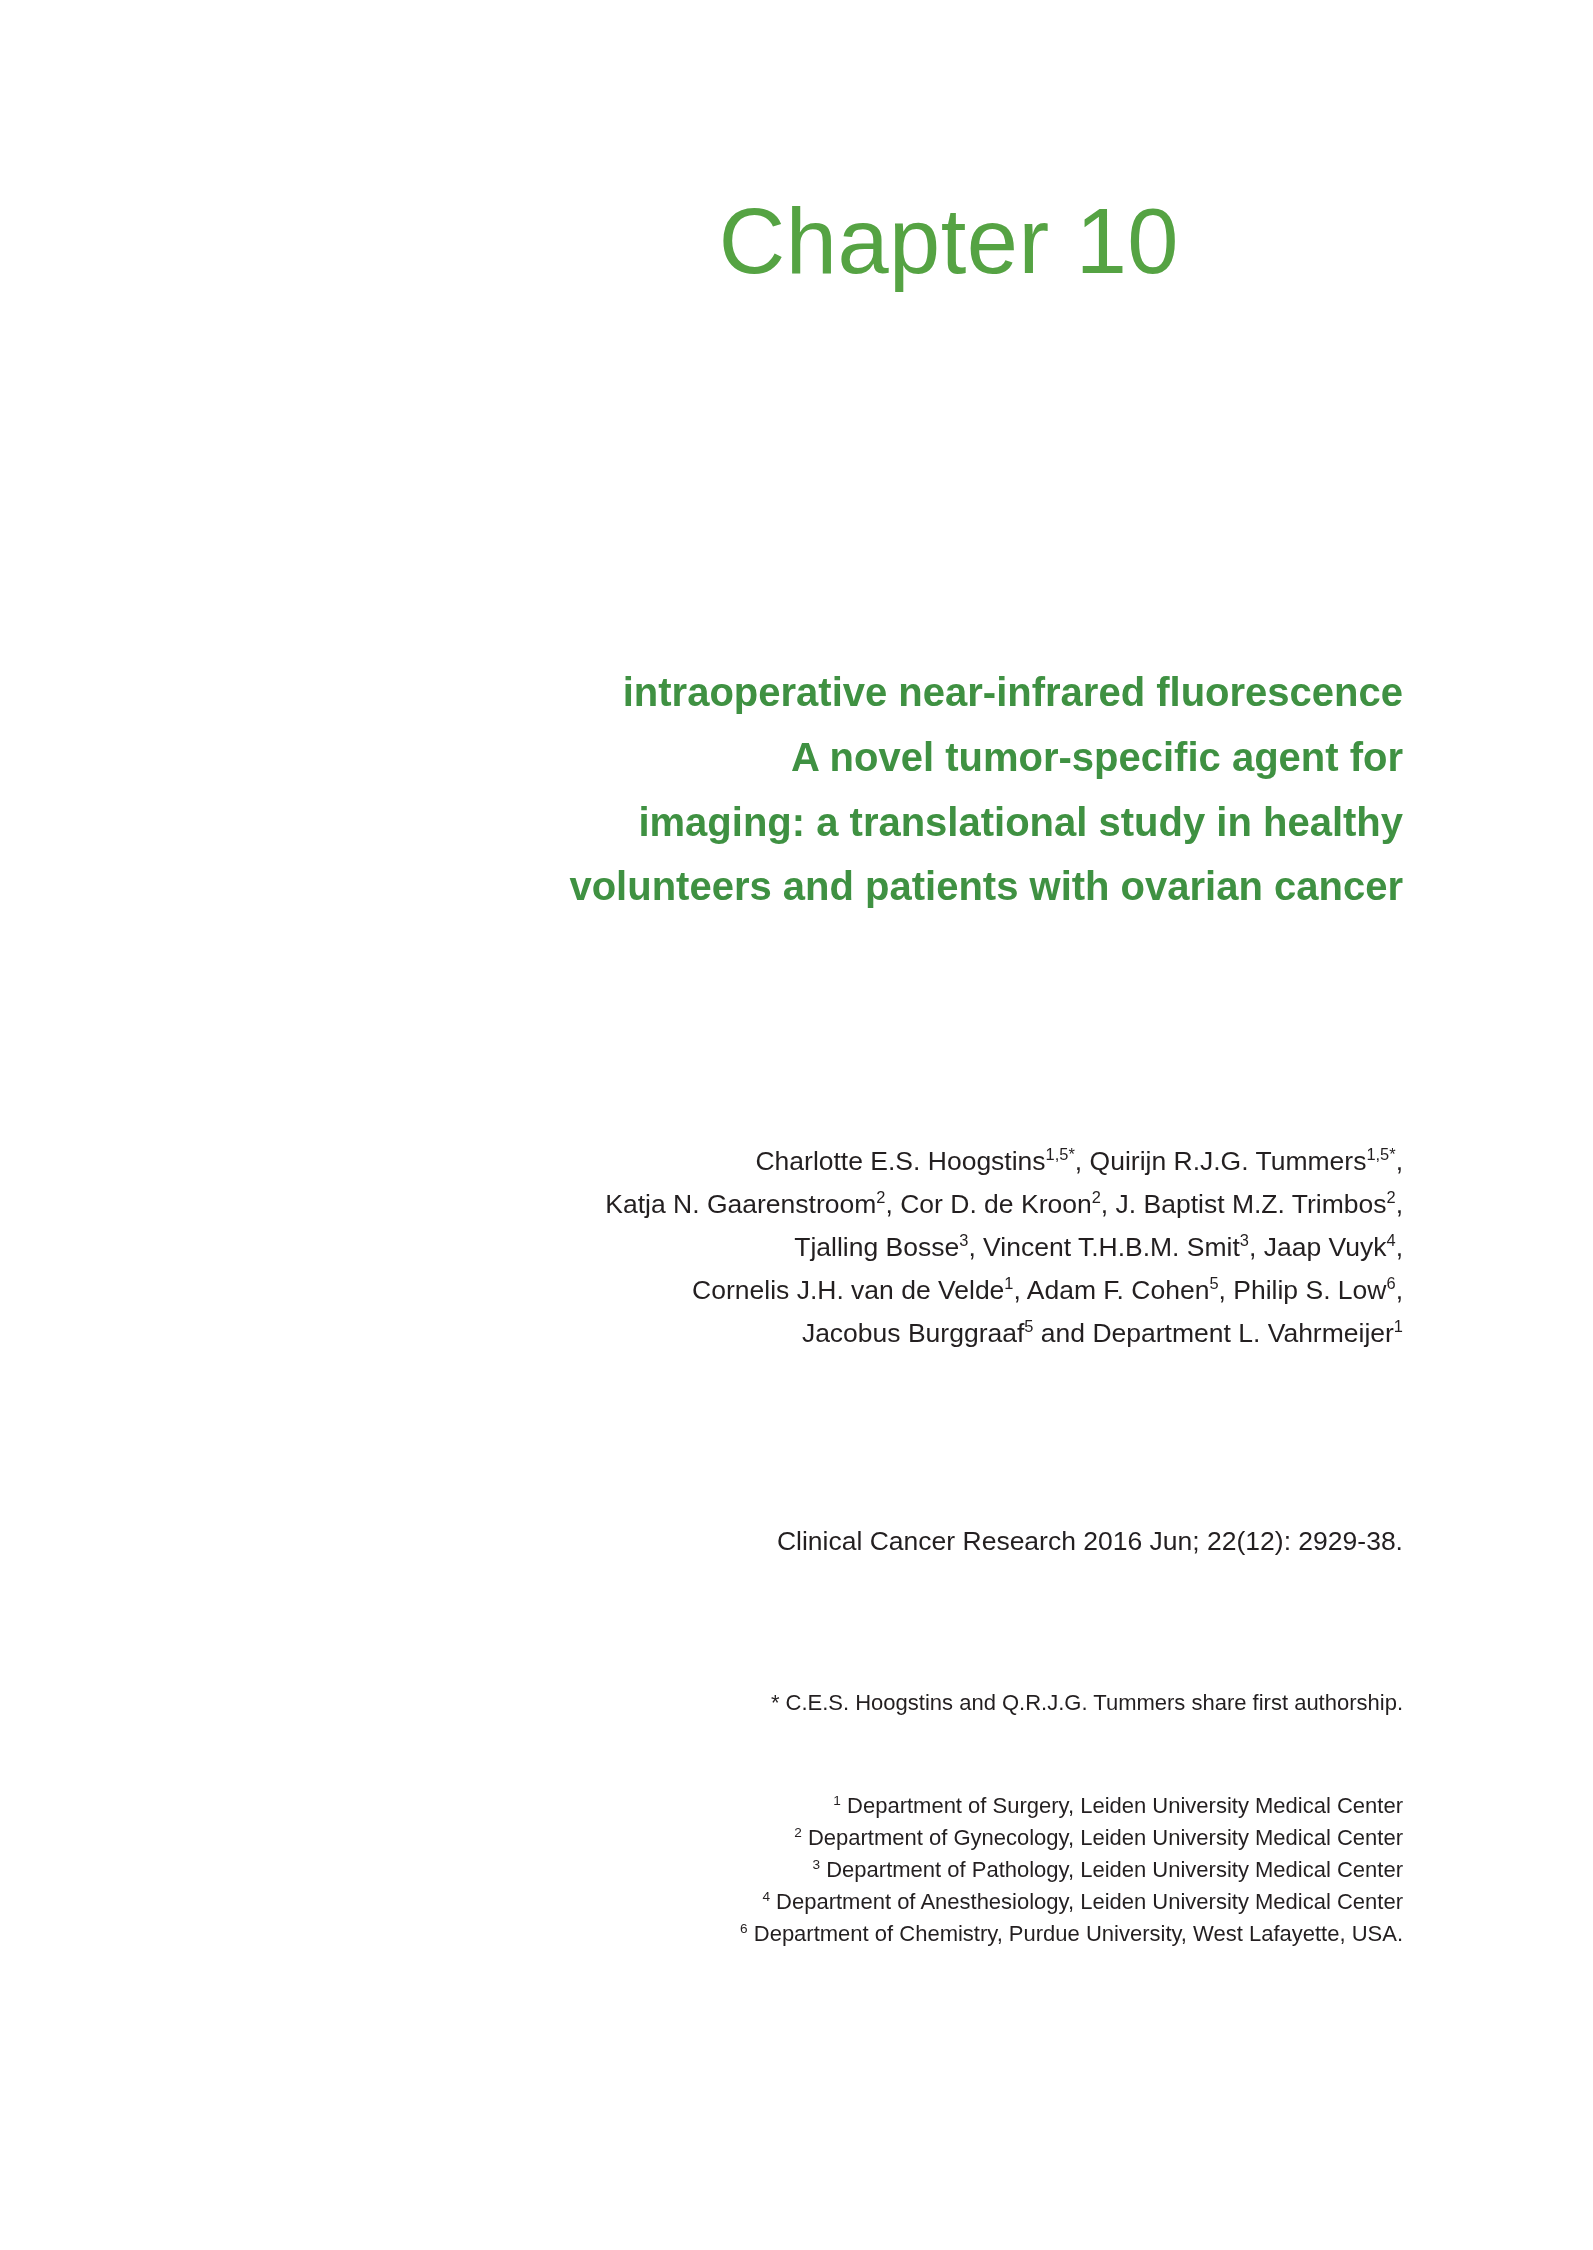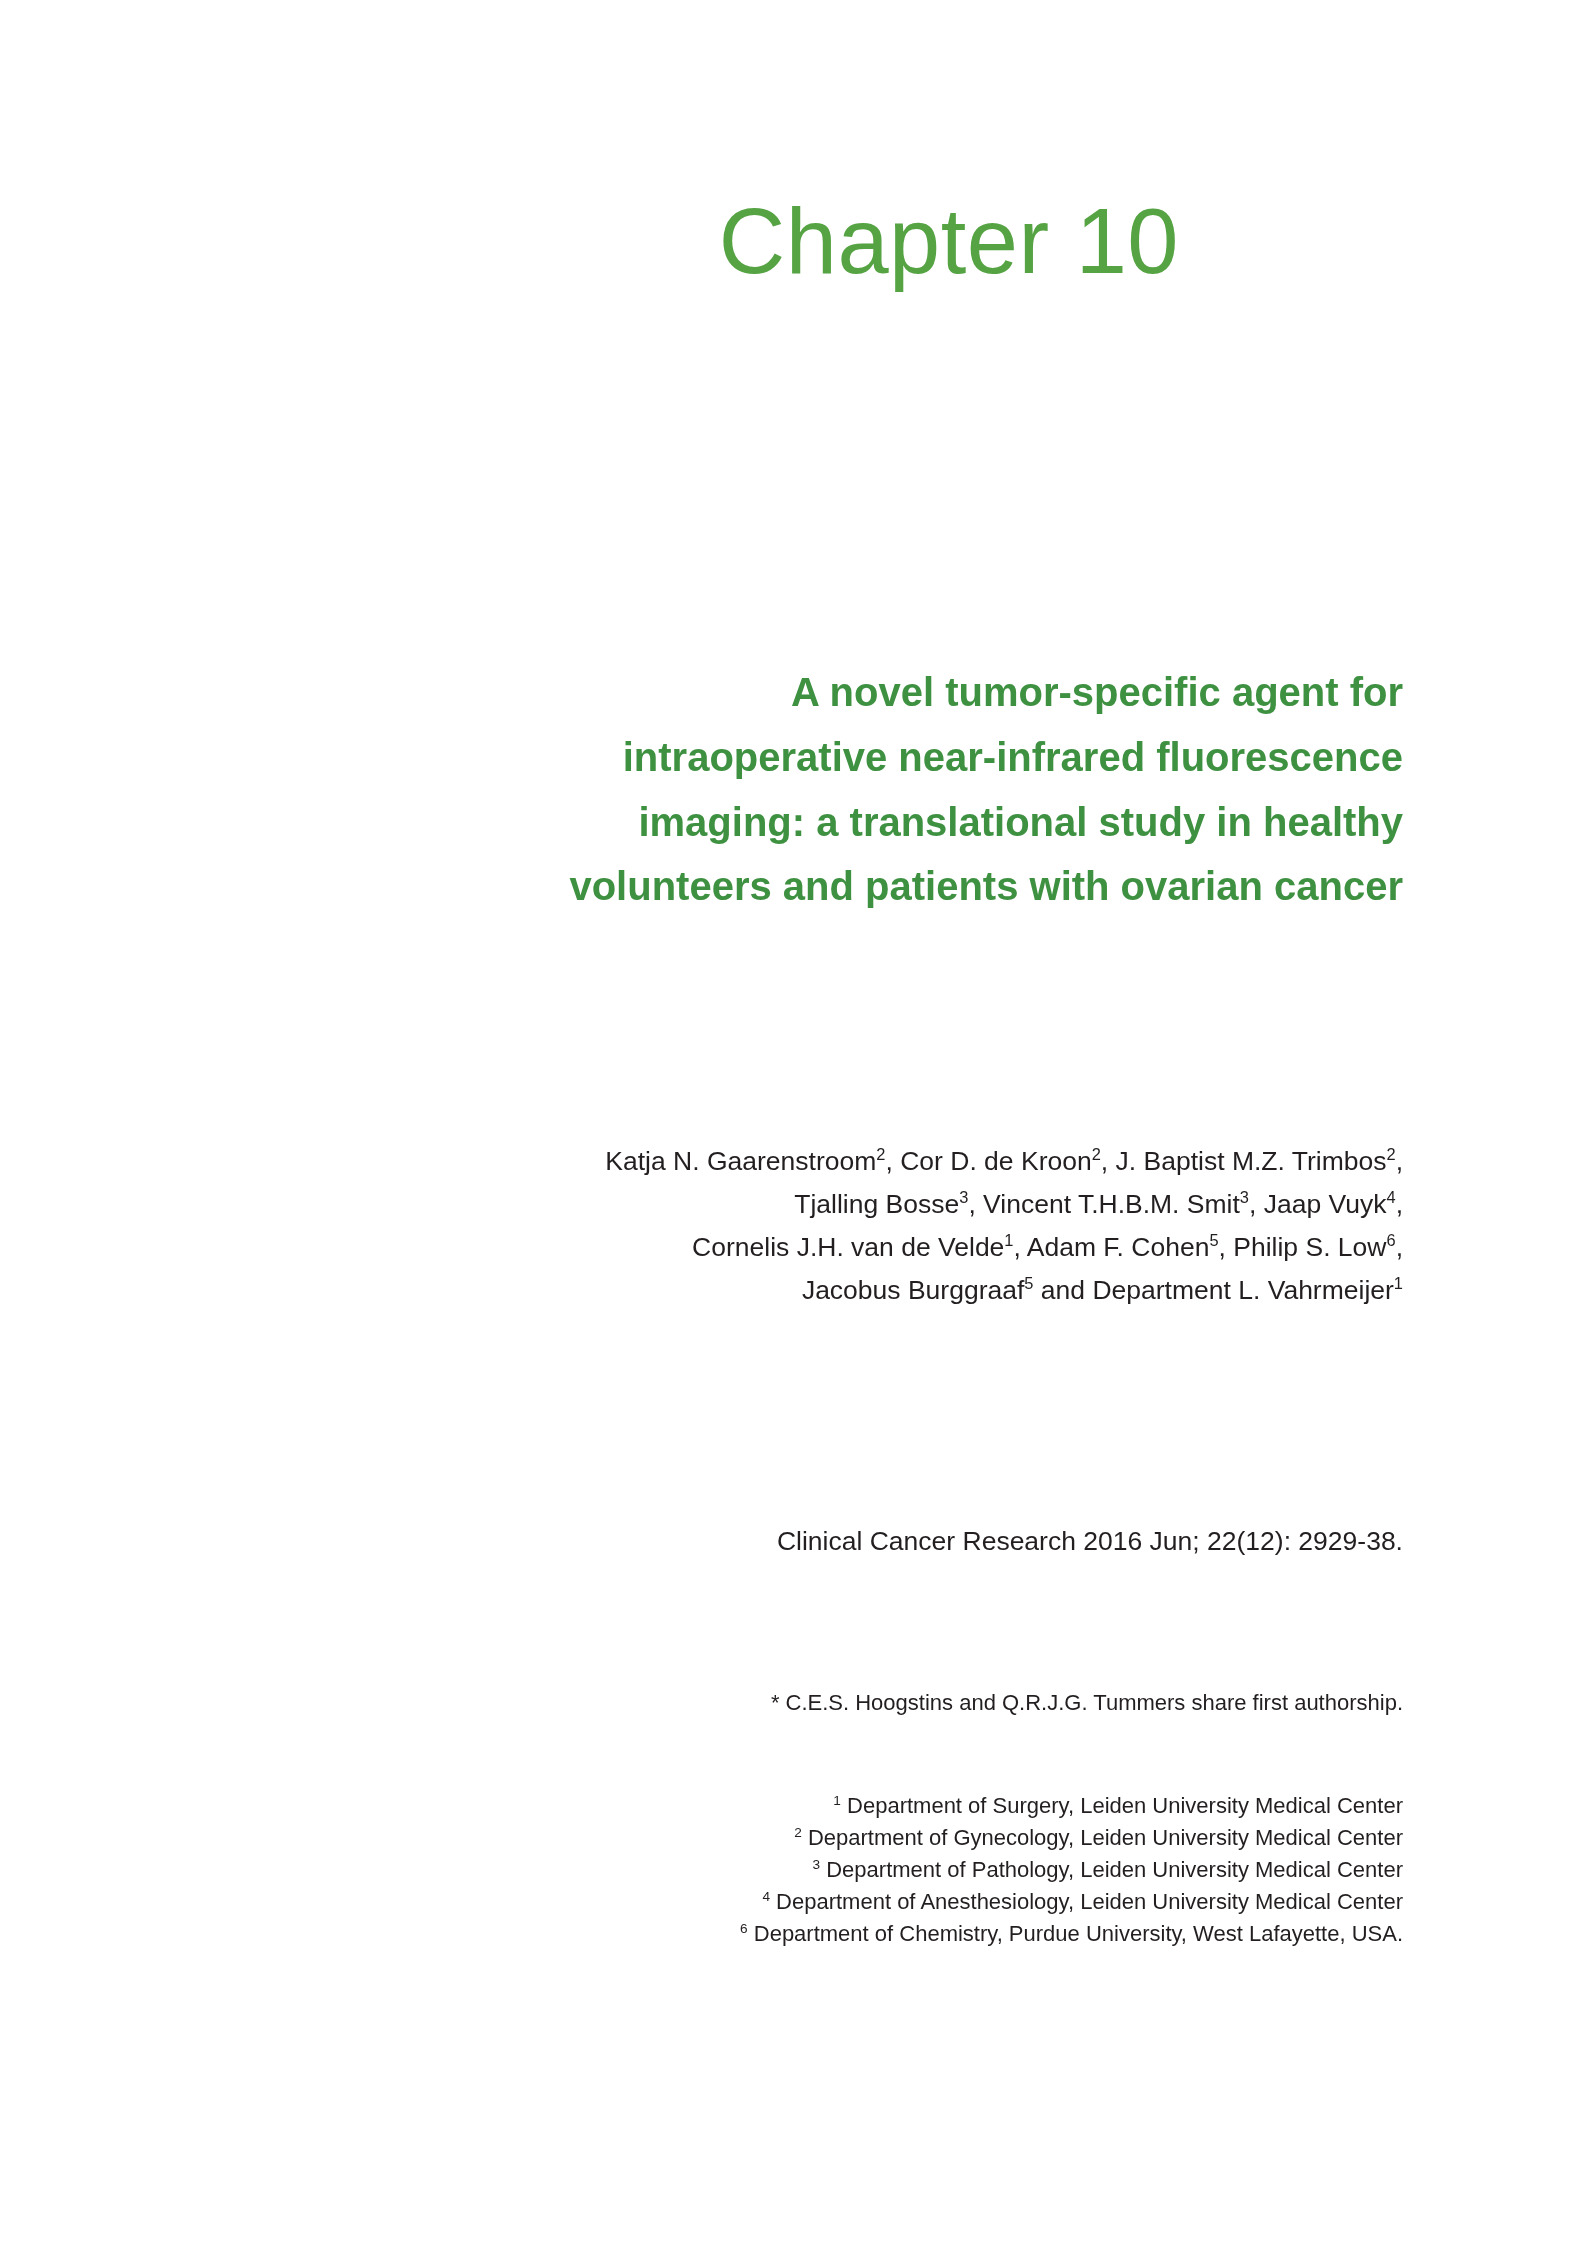--- a/index.html
+++ b/index.html
@@ -110,27 +110,28 @@
   }
 </style>
 </head>
 <body>
 
 <div class="page">
 
   <div class="chapter-heading">Chapter 10</div>
 
   <div class="title-block">
+    <span class="line">intraoperative near-infrared fluorescence</span>
     <span class="line">A novel tumor-specific agent for</span>
-    <span class="line">intraoperative near-infrared fluorescence</span>
     <span class="line">imaging: a translational study in healthy</span>
     <span class="line">volunteers and patients with ovarian cancer</span>
   </div>
 
   <div class="authors-block">
+      <span class="line"><span>Charlotte E.S. Hoogstins</span><sup>1,5*</sup><span>, Quirijn R.J.G. Tummers</span><sup>1,5*</sup><span>,</span></span>
       <span class="line"><span>Katja N. Gaarenstroom</span><sup>2</sup><span>, Cor D. de Kroon</span><sup>2</sup><span>, J. Baptist M.Z. Trimbos</span><sup>2</sup><span>,</span></span>
       <span class="line"><span>Tjalling Bosse</span><sup>3</sup><span>, Vincent T.H.B.M. Smit</span><sup>3</sup><span>, Jaap Vuyk</span><sup>4</sup><span>,</span></span>
       <span class="line"><span>Cornelis J.H. van de Velde</span><sup>1</sup><span>, Adam F. Cohen</span><sup>5</sup><span>, Philip S. Low</span><sup>6</sup><span>,</span></span>
       <span class="line"><span>Jacobus Burggraaf</span><sup>5</sup><span> and Department L. Vahrmeijer</span><sup>1</sup></span>
     </div>
 
   <div class="journal-ref">Clinical Cancer Research 2016 Jun; 22(12): 2929-38.</div>
 
   <div class="shared-authorship">* C.E.S. Hoogstins and Q.R.J.G. Tummers share first authorship.</div>
 

